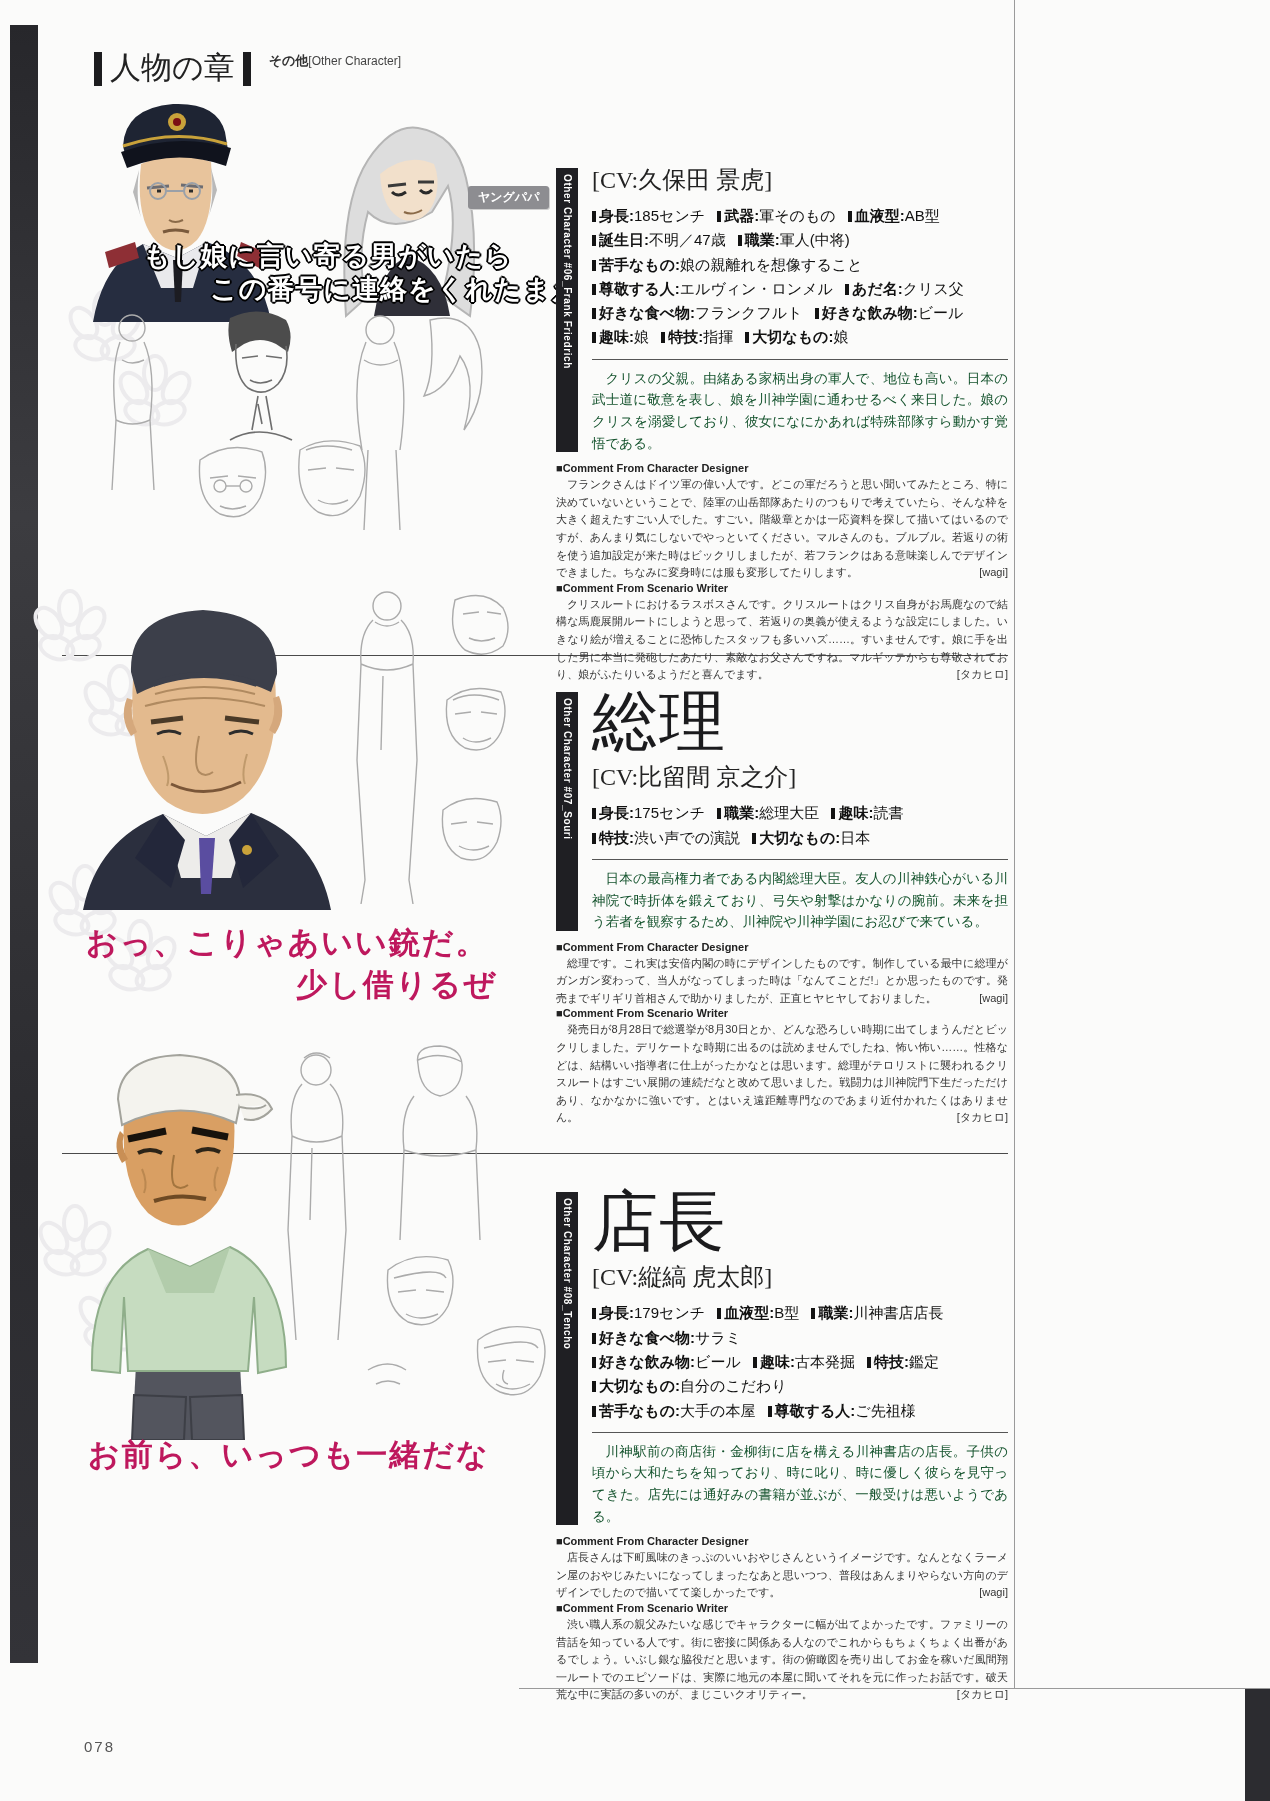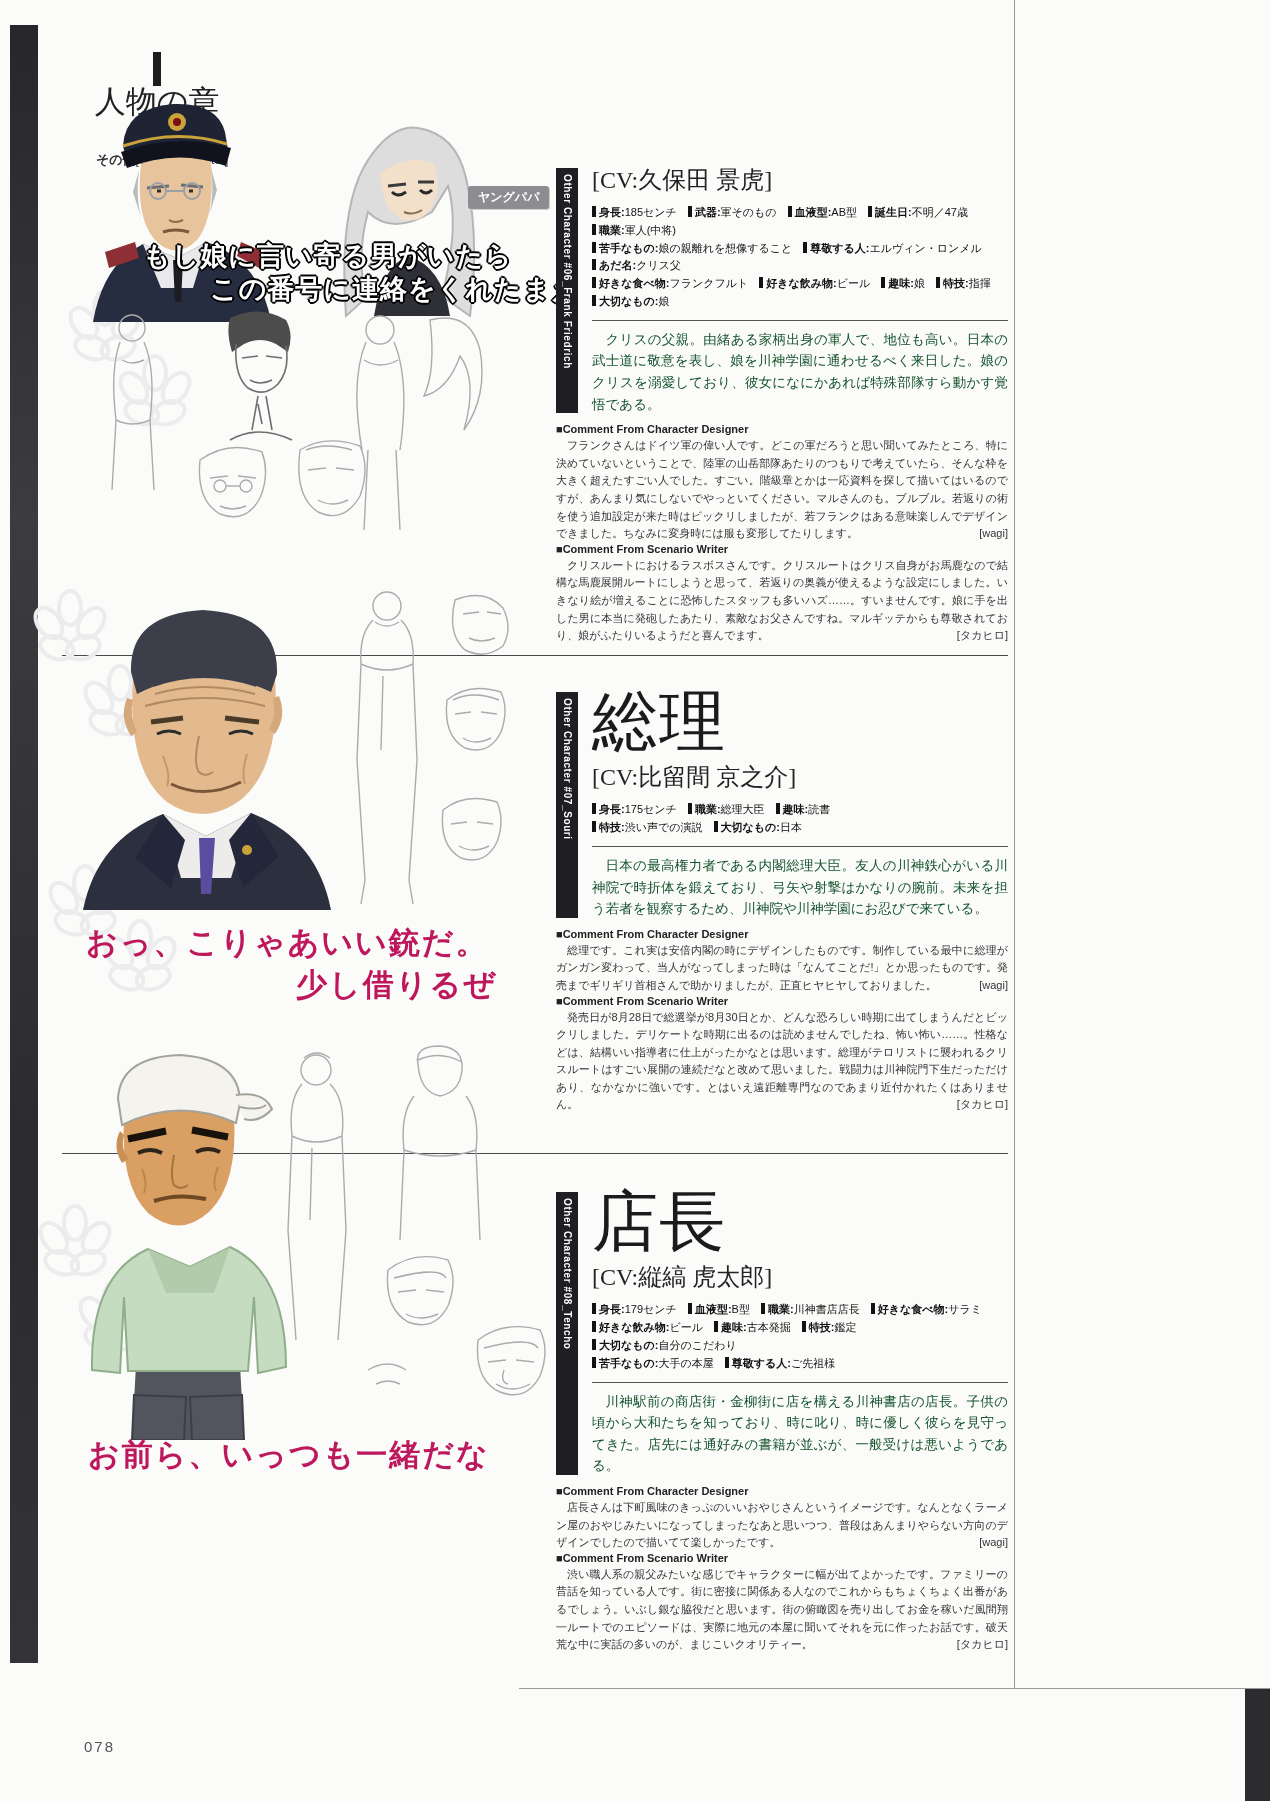--- a/index.html
+++ b/index.html
@@ -7,37 +7,37 @@
         font-family:"Liberation Sans","DejaVu Sans",sans-serif;color:#222;}
   
   .edge-bar-left{position:absolute;left:10px;top:25px;width:28px;height:1638px;
     background:linear-gradient(180deg,#27272b,#3c3c40 30%,#2b2b2f 70%,#333338);}
   .edge-bar-br{position:absolute;left:1245px;top:1689px;width:25px;height:112px;background:#2c2c30;}
   .vrule{position:absolute;left:1014px;top:0;width:1px;height:1689px;background:#9a9a9a;}
   .hrule-bottom{position:absolute;left:519px;top:1688px;width:751px;height:1px;background:#9a9a9a;}
   .section-divider{position:absolute;left:62px;width:946px;height:1px;background:#4a4a4a;}
   .page-number{position:absolute;left:84px;top:1738px;font-size:15px;letter-spacing:2px;color:#555;}
   
-  .header{position:absolute;left:86px;top:52px;display:flex;align-items:center;flex-direction:column;}
+  .header{position:absolute;left:86px;top:52px;display:flex;align-items:flex-start;}
   .hbar{display:inline-block;width:8px;height:34px;background:#1c1c1e;margin:0 8px;}
   .header-title{font-family:"Liberation Serif","DejaVu Serif",serif;font-size:31px;color:#222;line-height:1;}
   .header-sub{margin-left:10px;padding-bottom:3px;font-size:13px;color:#333;font-weight:bold;}
   .header-sub-en{font-weight:normal;font-size:12px;color:#444;}
   
   .char-text{position:absolute;left:556px;width:452px;}
   .upper{position:relative;padding-left:36px;}
   .side-bar{position:absolute;left:0;top:4px;bottom:2px;width:22px;background:#1f1f23;}
   .side-bar span{writing-mode:vertical-rl;display:block;margin:6px auto 0;color:#fff;
     font-size:10px;font-weight:bold;letter-spacing:.6px;white-space:nowrap;}
   .name-line{font-family:"Liberation Serif","DejaVu Serif",serif;color:#1b1b1d;line-height:1.02;}
   .name-main{font-size:58px;letter-spacing:1px;}
   .name-main.big{font-size:66px;}
   .name-sub{font-size:35px;}
   .cv{font-family:"Liberation Serif","DejaVu Serif",serif;font-size:24px;color:#222;margin-top:6px;}
-  .stats{margin-top:8px;font-size:11px;line-height:1.62;color:#111;}
+  .stats{margin-top:8px;font-size:15px;line-height:1.62;color:#111;}
   .stat{white-space:nowrap;margin-right:8px;}
   .stat::before{content:"";display:inline-block;width:4px;height:11px;background:#131313;
     margin-right:3px;vertical-align:-1px;}
   .sl{font-weight:bold;}
   .sl::after{content:":";font-weight:bold;}
   .intro-rule{height:1px;background:#555;margin:9px 0 8px;}
   .intro{margin:0;font-size:13.5px;line-height:1.6;color:#14532d;text-indent:1em;text-align:justify;}
   .comments{margin-top:8px;}
   .c-head{font-size:11px;font-weight:bold;color:#222;}
   .c-body{margin:2px 0 0;font-size:11px;line-height:1.6;color:#333;text-indent:1em;text-align:justify;}

